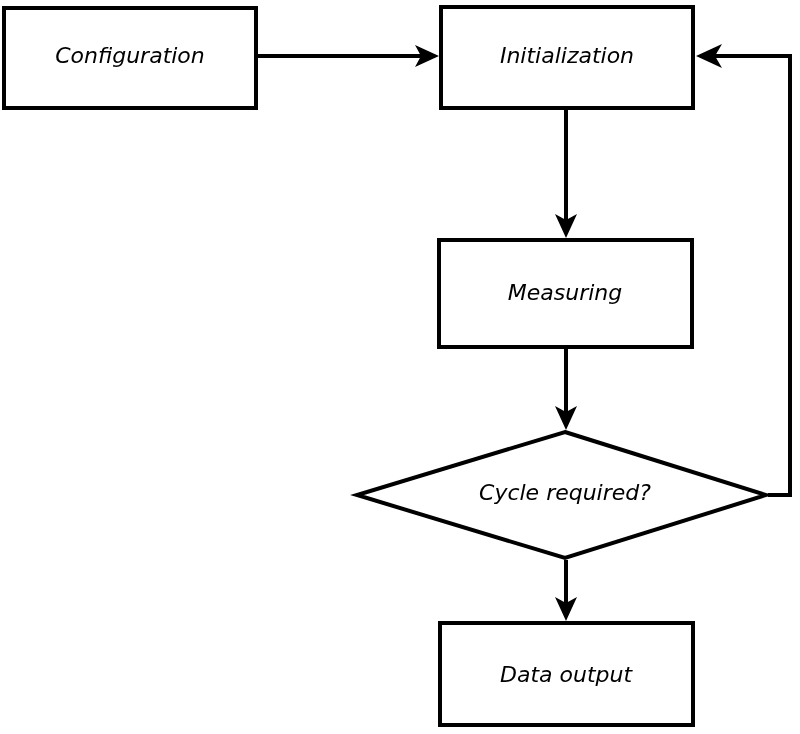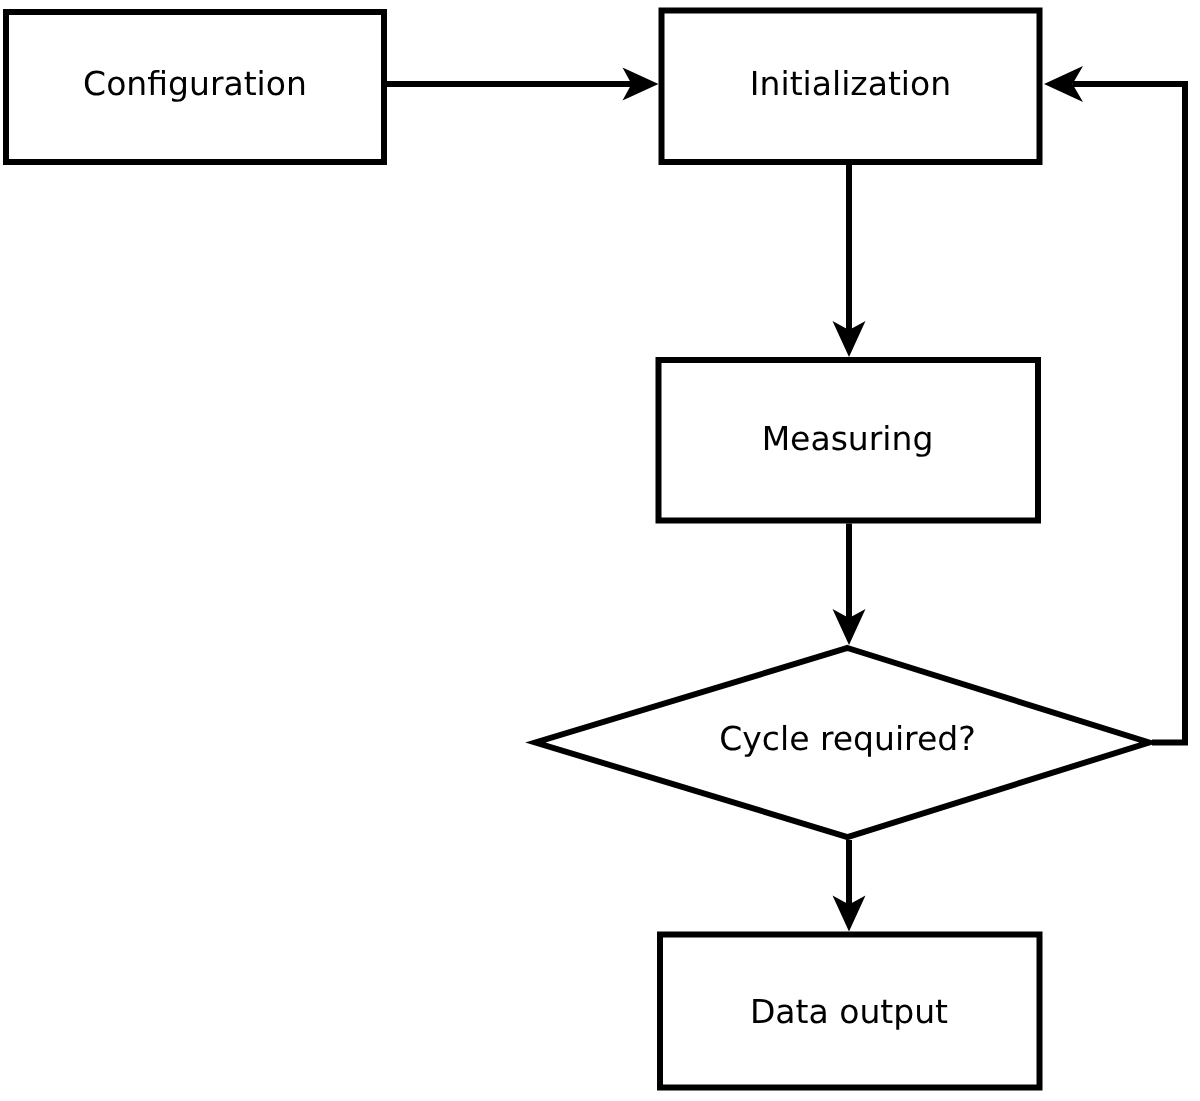--- a/index.html
+++ b/index.html
@@ -11,20 +11,21 @@
     width: 800px;
     height: 734px;
     font-family: "DejaVu Sans", "Liberation Sans", sans-serif;
     overflow: hidden;
   }
   #flowchart-root {
     position: relative;
     width: 800px;
     height: 734px;
     background: #ffffff;
+    font-style: italic;
   }
   #flow-svg {
     position: absolute;
     top: 0;
     left: 0;
     width: 800px;
     height: 734px;
     display: block;
   }
   .node-shape {

